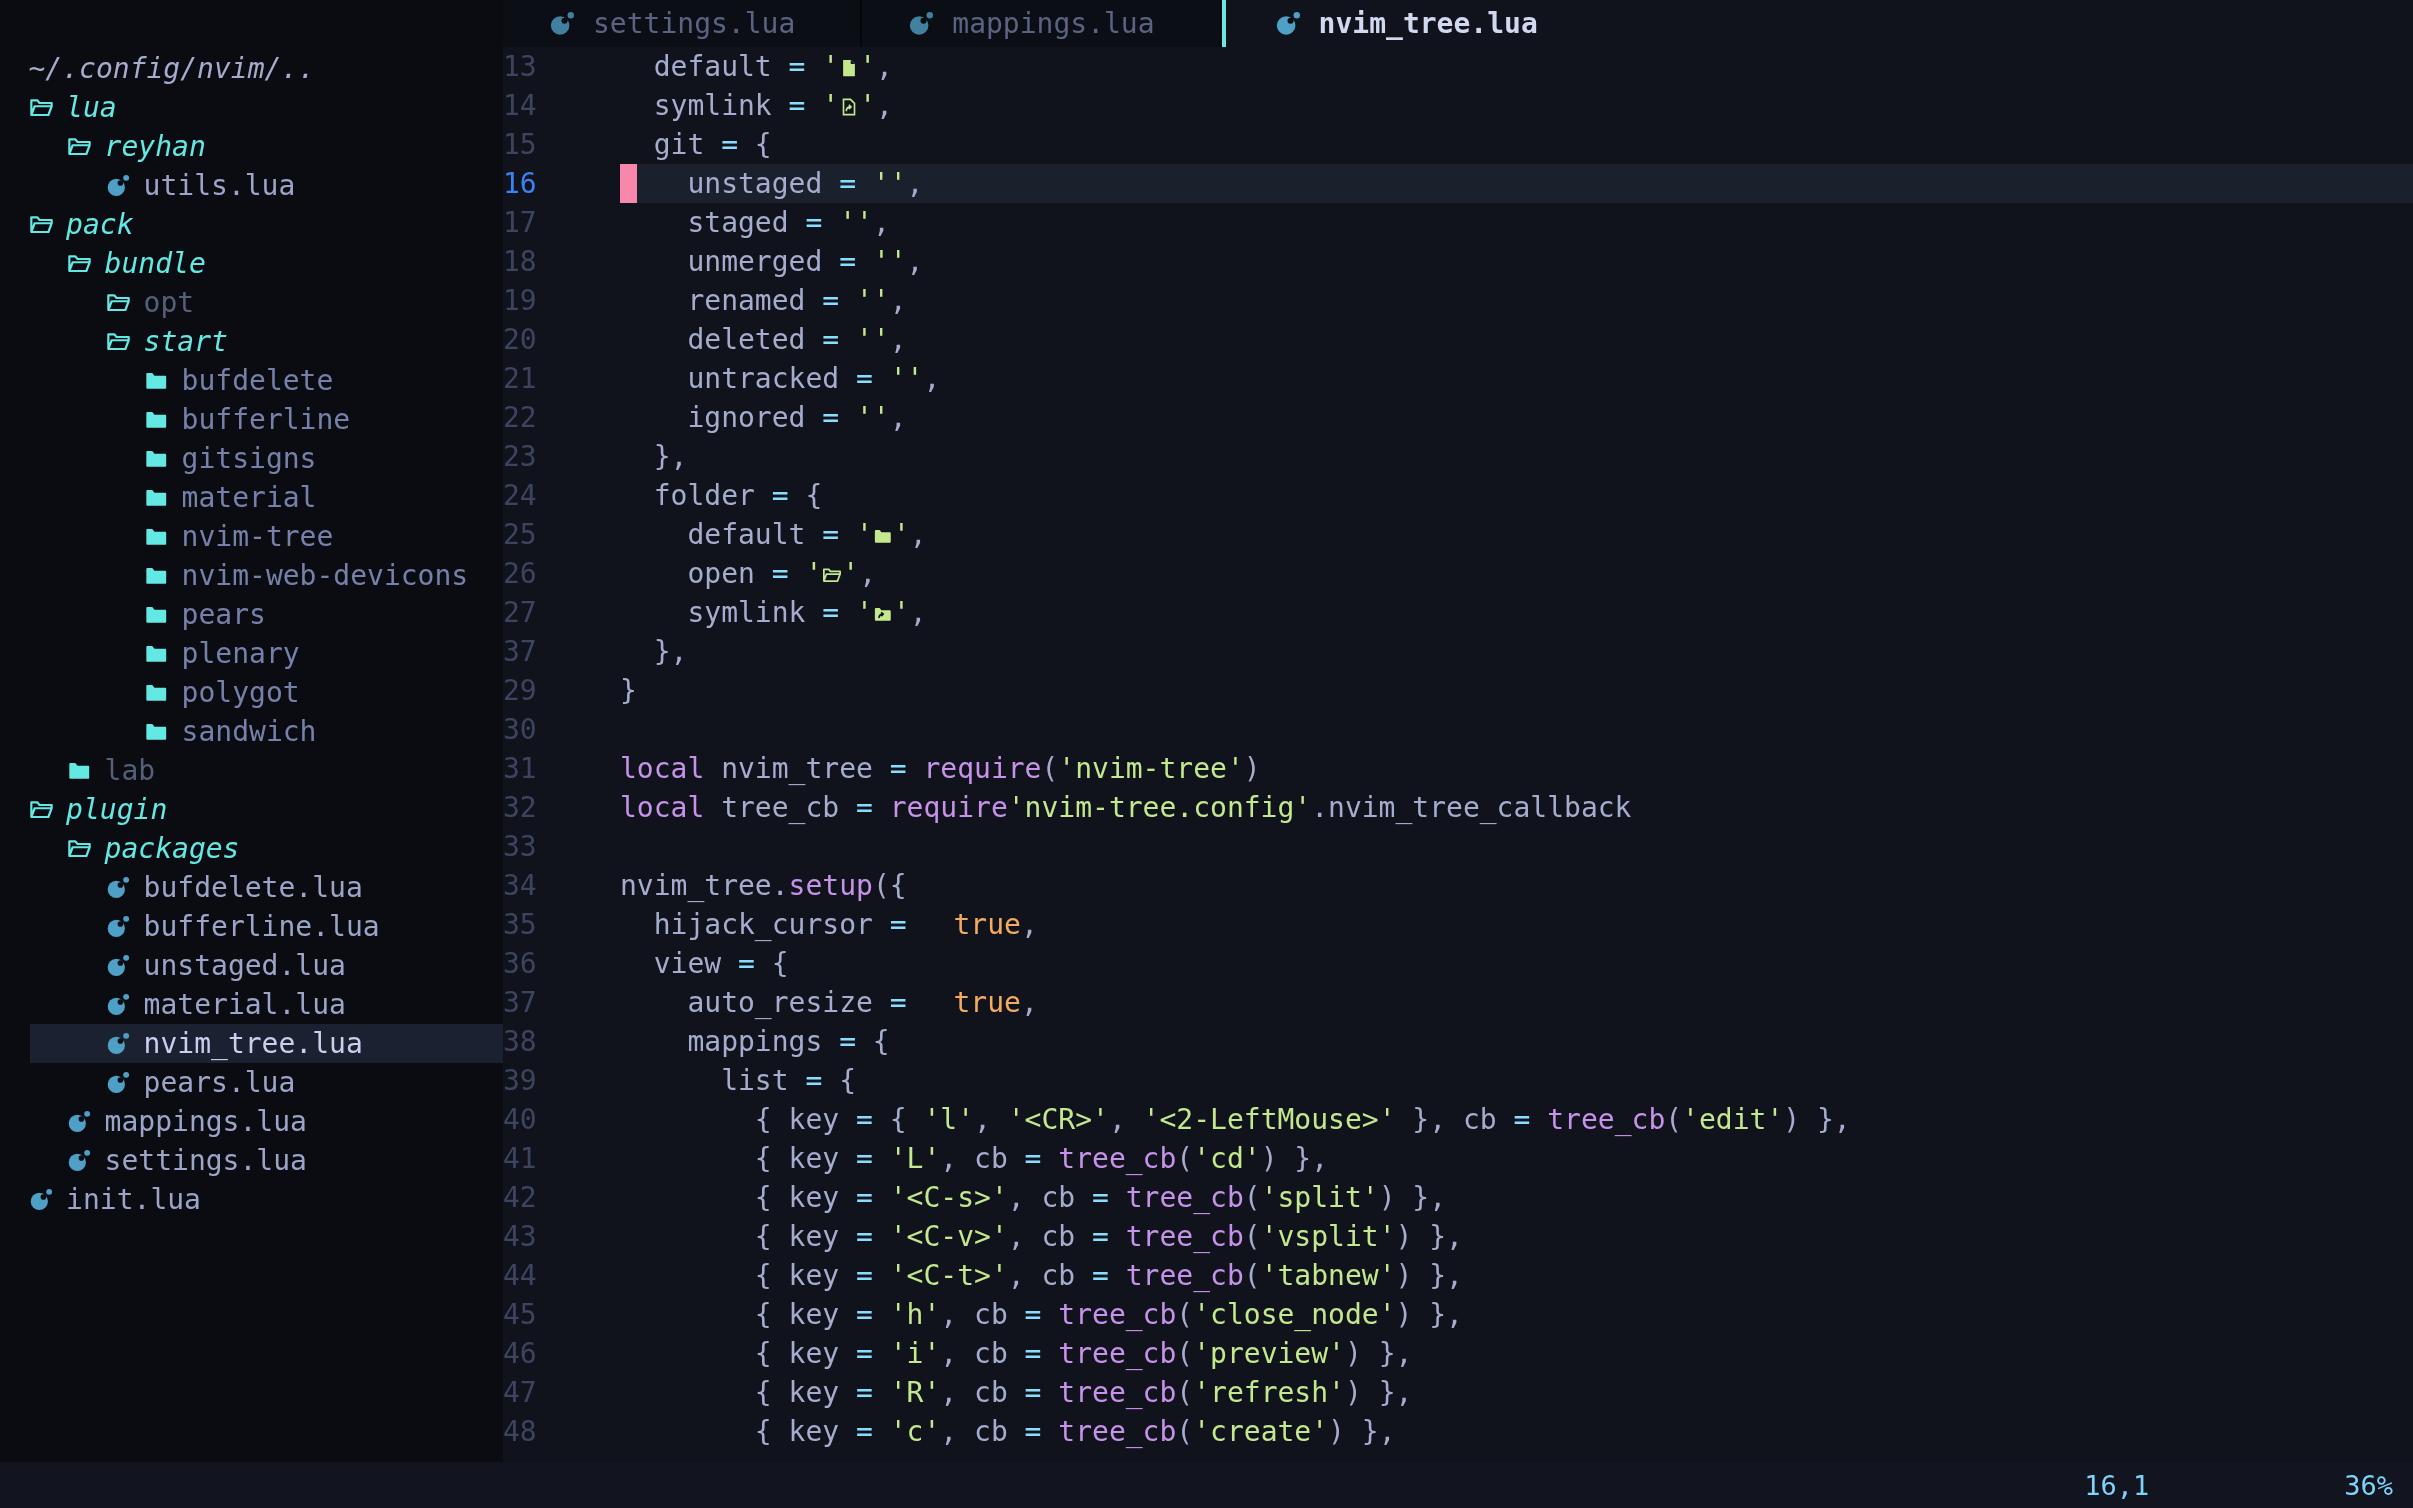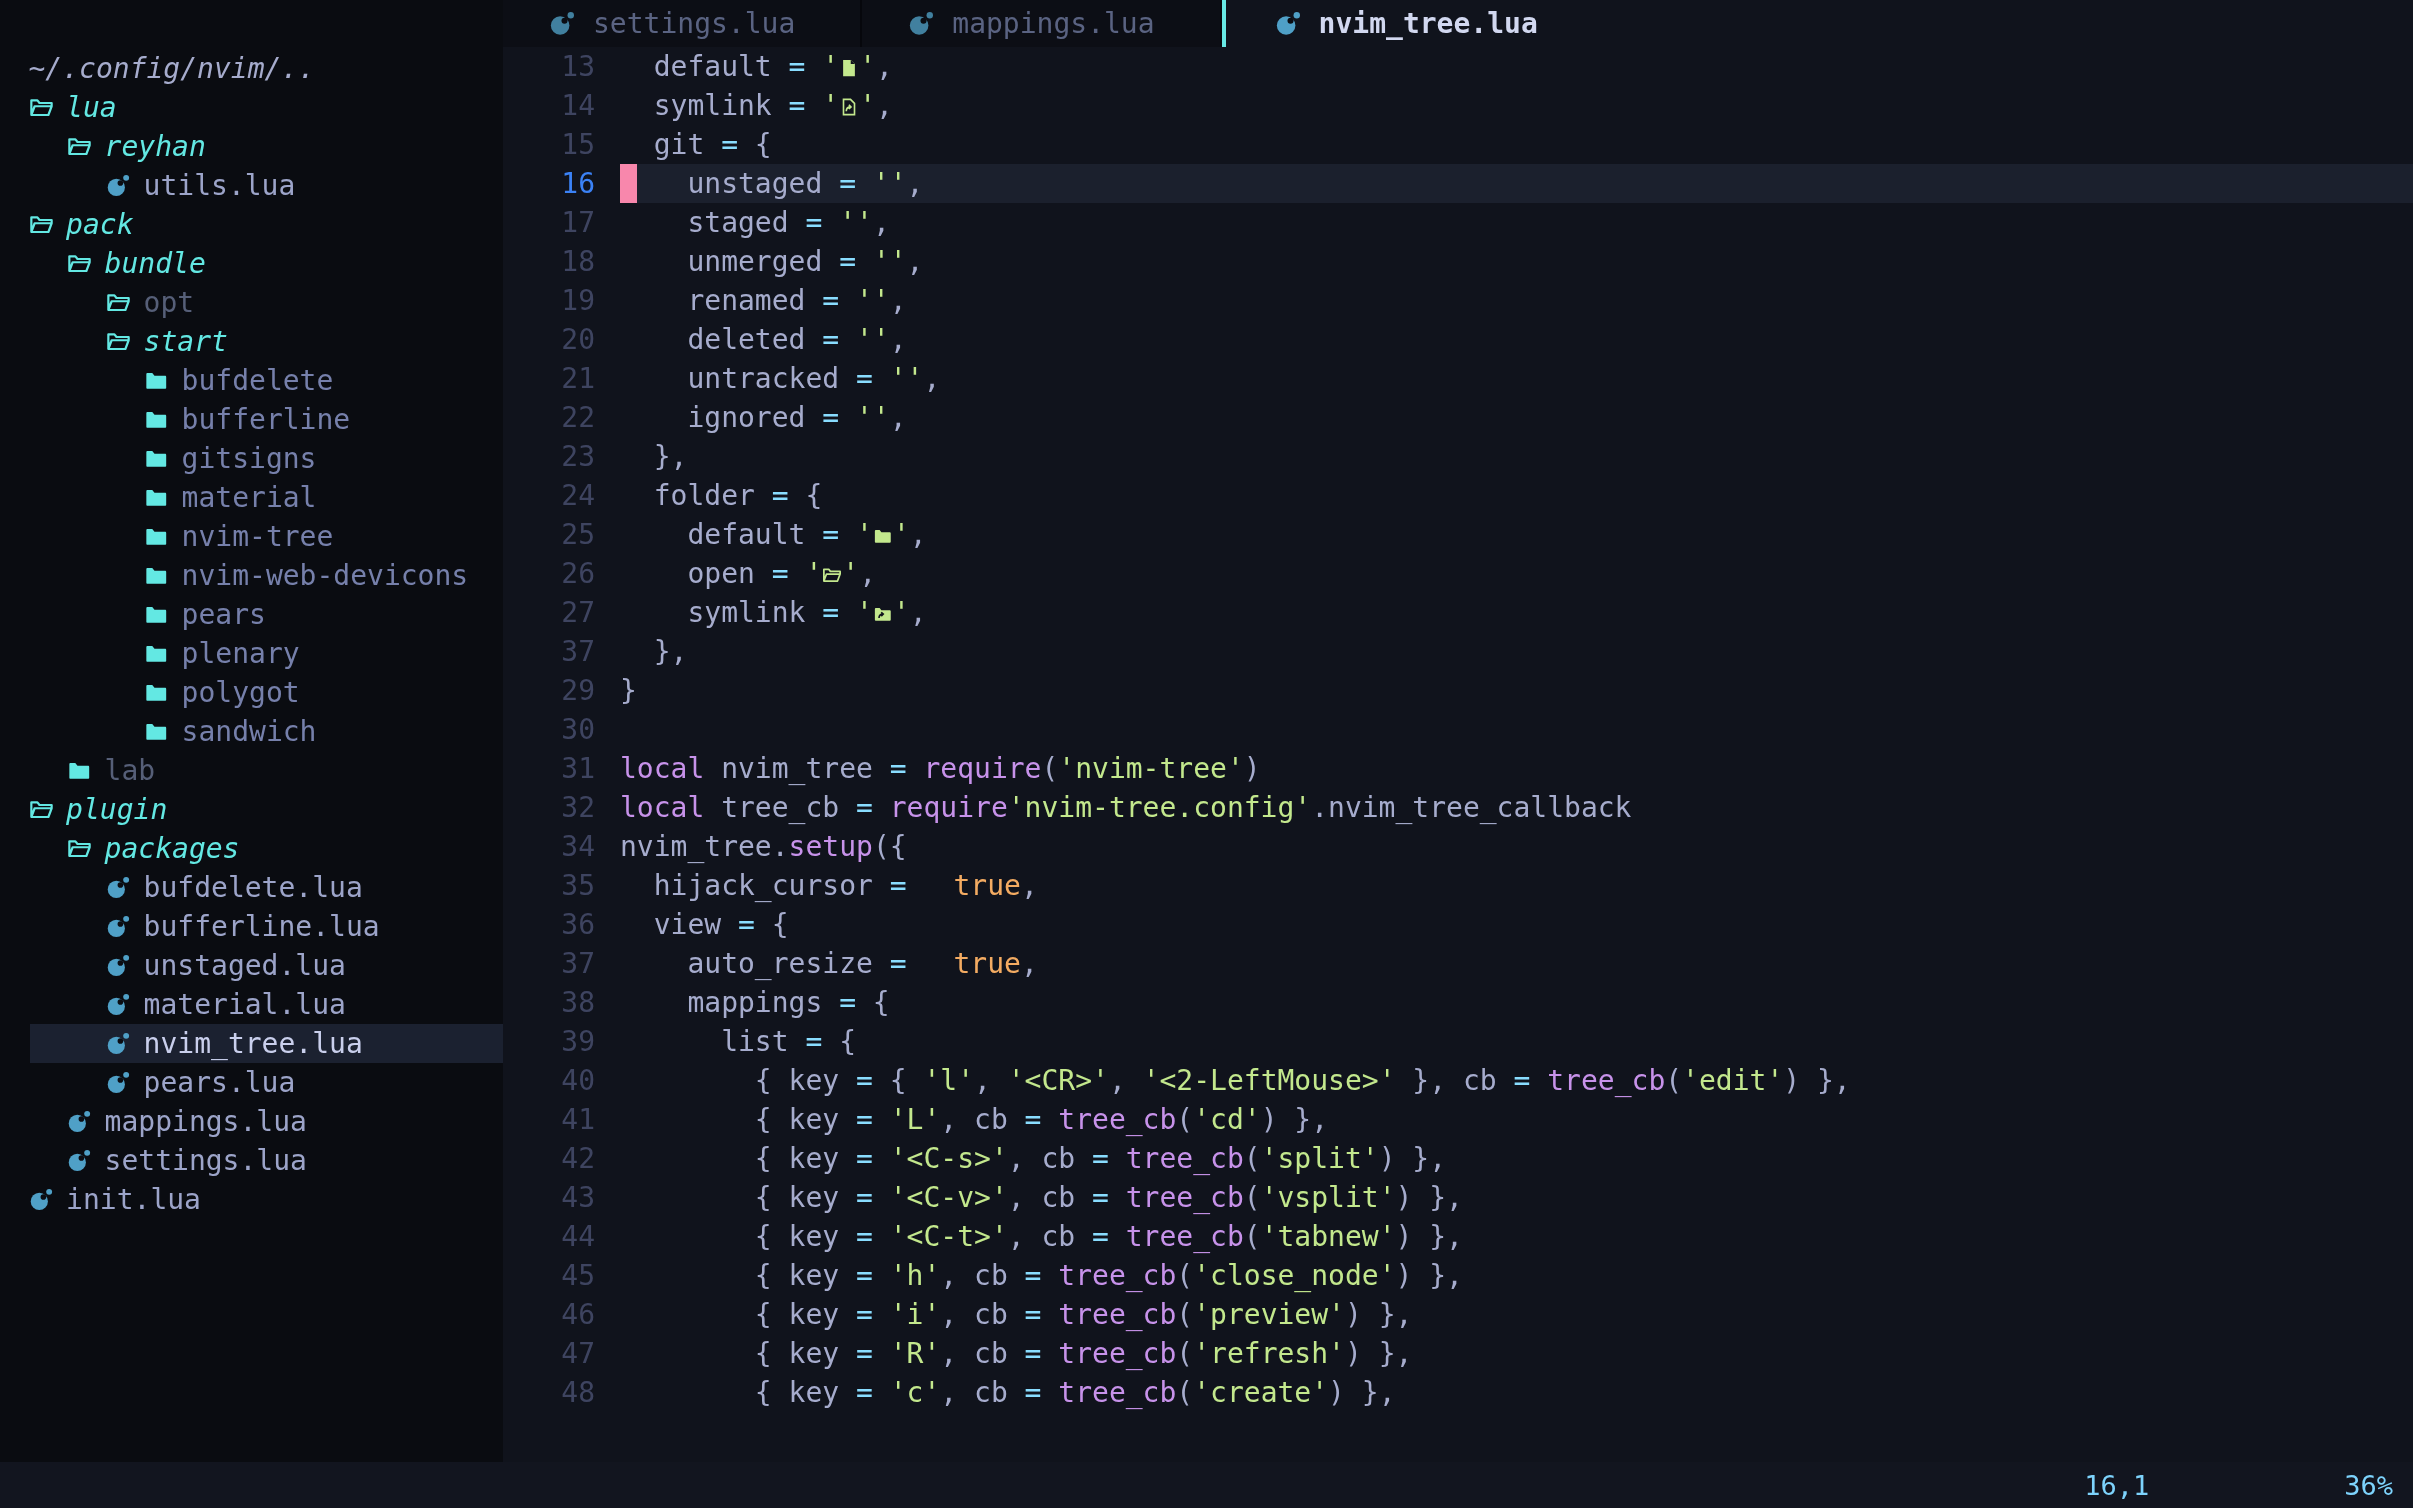--- a/index.html
+++ b/index.html
@@ -26,21 +26,21 @@
   .tabbar{height:47px;display:flex;align-items:stretch;background:#10131C;}
   .tab{display:flex;align-items:center;background:#0C0E15;border-right:2.5px solid #06070C;
     padding:0 65px 0 46px;font-size:28px;color:#5A6382;}
   .tab .ti{width:27px;height:27px;margin-right:17px;color:#41809F;}
   .tab.active{background:#10131C;border-right:none;border-left:4.2px solid #67E8E4;
     color:#D2D8F0;font-weight:bold;padding-left:49px;}
   .tab.active .ti{color:#4FA0C7;}
 
   .code{position:absolute;left:0;top:47px;right:0;bottom:0;overflow:hidden;}
   .cl{display:flex;height:39px;line-height:39px;font-size:28px;}
-  .ln{width:92px;flex:none;text-align:right;color:#3E4460;}
+  .ln{width:92px;flex:none;color:#3E4460;}
   .lt{flex:1;margin-left:25px;white-space:pre;color:#A6ACCD;height:100%;}
   .cl.cursorline .lt{background:#1B202D;}
   .cl.cursorline .ln{color:#3b82f6;}
   .sp{color:#A6ACCD;}
   .so{color:#89DDFF;}
   .ss{color:#C3E88D;}
   .sk{color:#C792EA;}
   .sb{color:#F3AB62;margin-left:30px;}
   .cursor-block{display:inline-block;width:1ch;height:39px;background:#F887AC;
     vertical-align:top;}
@@ -281,20 +281,24 @@
         </div>
         <div class="cl">
           <span class="ln">31</span>
           <span class="lt"><span class="sk">local</span><span class="sp"> nvim_tree </span><span class="so">=</span><span class="sp"> </span><span class="sk">require</span><span class="sp">(</span><span class="ss">'nvim-tree'</span><span class="sp">)</span></span>
         </div>
         <div class="cl">
           <span class="ln">32</span>
           <span class="lt"><span class="sk">local</span><span class="sp"> tree_cb </span><span class="so">=</span><span class="sp"> </span><span class="sk">require</span><span class="ss">'nvim-tree.config'</span><span class="sp">.nvim_tree_callback</span></span>
         </div>
         <div class="cl">
+          <span class="ln">33</span>
+          <span class="lt"></span>
+        </div>
+        <div class="cl">
           <span class="ln">34</span>
           <span class="lt"><span class="sp">nvim_tree.</span><span class="sk">setup</span><span class="sp">({</span></span>
         </div>
         <div class="cl">
           <span class="ln">35</span>
           <span class="lt"><span class="sp">  hijack_cursor </span><span class="so">=</span><span class="sp"> </span><span class="sb">true</span><span class="sp">,</span></span>
         </div>
         <div class="cl">
           <span class="ln">36</span>
           <span class="lt"><span class="sp">  view </span><span class="so">=</span><span class="sp"> {</span></span>

